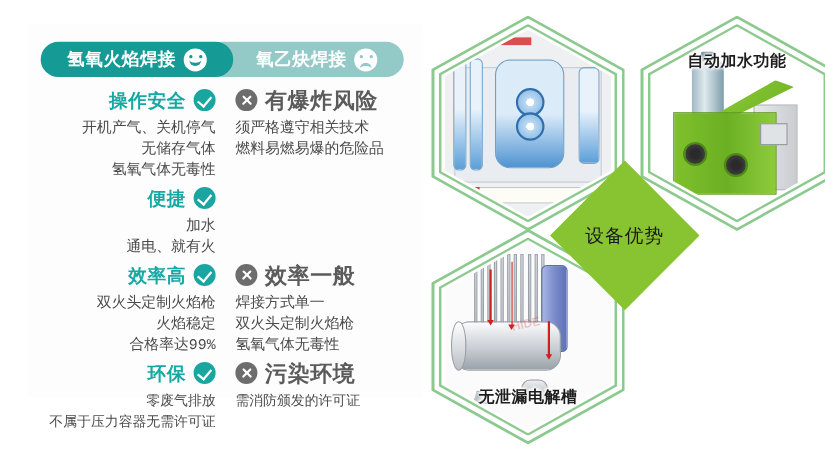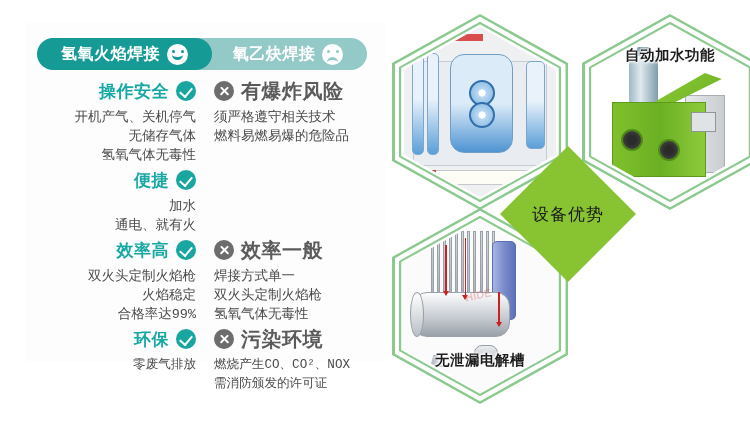--- a/index.html
+++ b/index.html
@@ -438,29 +438,29 @@
       </div>
 
       <div class="cmp-block">
         <div class="col-left">
           <div class="head-row r-align">
             <span class="head-title-good">环保</span>
             <span class="badge badge-check"></span>
           </div>
           <div class="lines small">
             <div>零废气排放</div>
+            <div>不属于压力容器无需许可证</div>
           </div>
         </div>
         <div class="col-right">
           <div class="head-row l-align">
             <span class="badge badge-x"></span>
             <span class="head-title-bad">污染环境</span>
           </div>
           <div class="lines small">
-            <div>燃烧产生CO、CO²、NOX</div>
             <div>需消防颁发的许可证</div>
           </div>
         </div>
       </div>
 
     </div>
   </div>
 
   <div class="hex-area">
 

